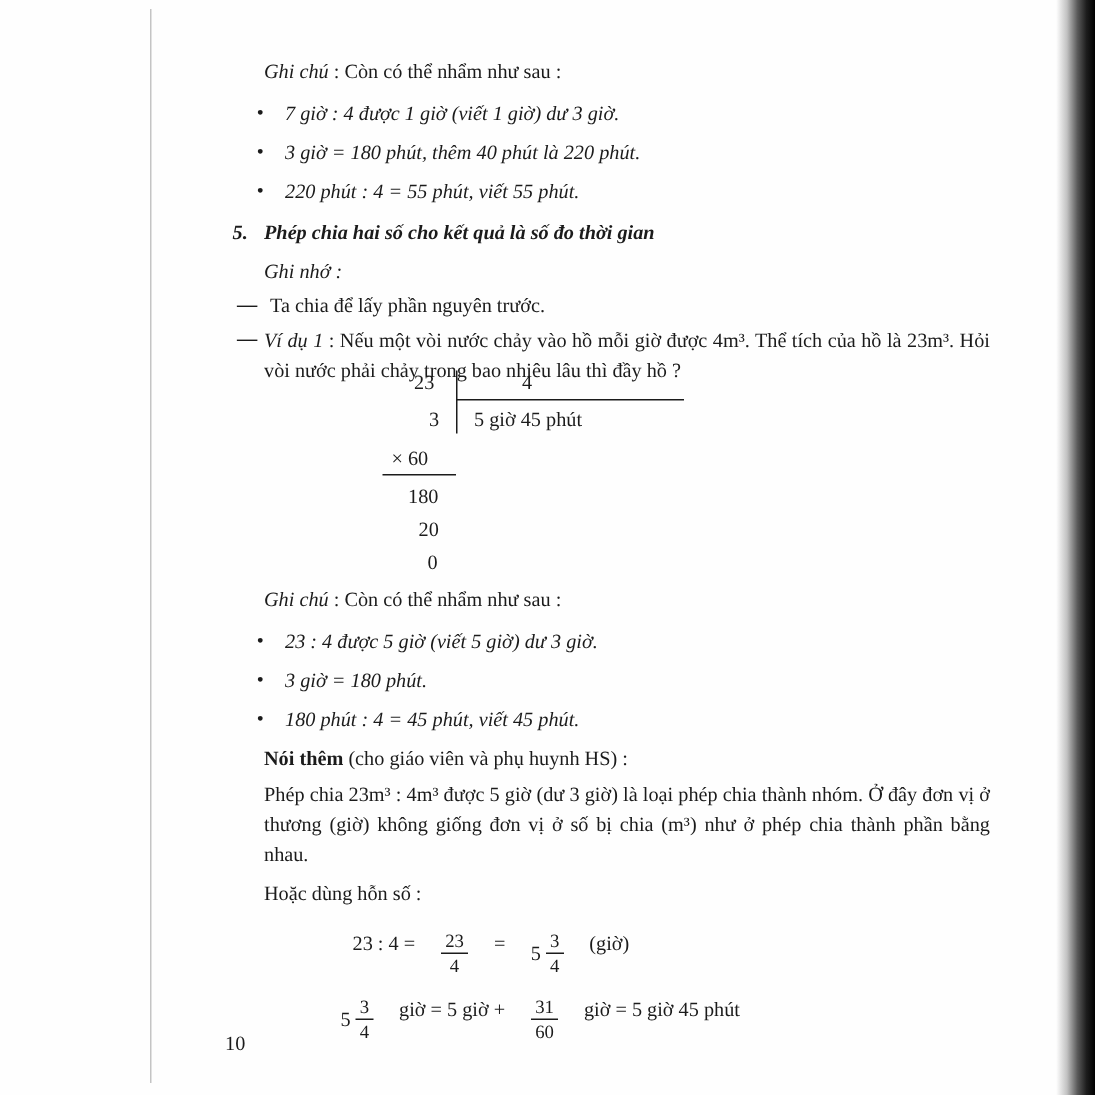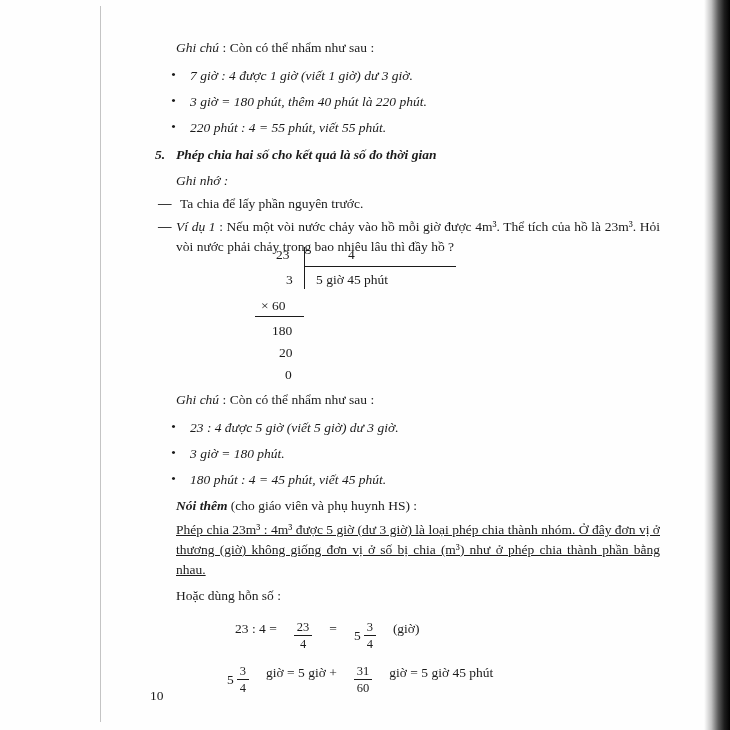--- a/index.html
+++ b/index.html
@@ -8,21 +8,21 @@
     font-family:"Liberation Serif",serif;color:#1b1b1b;font-size:13.5px;line-height:20px;
   }
   .left-rule{position:absolute;left:100px;top:6px;bottom:8px;width:1px;background:#c4c4c4;}
   .right-band{
     position:absolute;top:0;right:0;width:26px;height:730px;
     background:linear-gradient(to right,#ffffff 0%,#c2c2c2 28%,#5a5a5a 55%,#1d1d1d 78%,#000000 100%);
   }
   .content{position:absolute;left:155px;top:36px;width:505px;}
   p{margin:0;}
   .it{font-style:italic;}
-  .bit{font-style:italic;font-weight:bold;}
+  .bit{font-weight:bold;}
   .head{margin-top:2px;padding-left:21px;}
   ul.blist{list-style:none;margin:8px 0 0 0;padding:0;}
   ul.blist li{position:relative;padding-left:35px;margin-bottom:6px;font-style:italic;}
   ul.blist li::before{content:"\2022";position:absolute;left:16px;top:-1px;}
   .section-title{position:relative;padding-left:21px;margin-top:7px;font-weight:bold;font-style:italic;}
   .sec-num{position:absolute;left:0;top:0;}
   .ghi-nho{margin-top:6px;padding-left:21px;}
   .dash-item{position:relative;padding-left:25px;margin-top:3px;}
   .dash-item .dash{position:absolute;left:3px;top:-1px;font-weight:bold;}
   .vidu{margin-top:3px;padding-left:21px;text-align:justify;}
@@ -37,21 +37,21 @@
   .c-mult{left:1px;top:51px;}
   .c-180{left:12px;top:76px;}
   .c-20{left:19px;top:98px;}
   .c-0{left:25px;top:120px;}
   .vline{position:absolute;left:44px;top:2px;width:1.4px;height:42px;background:#1b1b1b;}
   .hline{position:absolute;left:44px;top:21px;width:152px;height:1.4px;background:#1b1b1b;}
   .mline{position:absolute;left:-5px;top:71px;width:49px;height:1.3px;background:#1b1b1b;}
 
   .note2{margin-top:9px;padding-left:21px;}
   .noithem{margin-top:5px;padding-left:21px;}
-  .bigpara{margin-top:4px;padding-left:21px;text-align:justify;text-decoration:underline;}
+  .bigpara{margin-top:4px;padding-left:21px;text-align:justify;}
   .honso-intro{margin-top:6px;padding-left:21px;}
 
   
   .math-row{display:flex;align-items:flex-start;margin-left:80px;margin-top:13px;height:38px;gap:17px;white-space:nowrap;}
   .math-row.second{margin-left:72px;margin-top:6px;}
   .frac{display:inline-flex;flex-direction:column;align-items:center;line-height:16px;font-size:12.5px;}
   .frac .fnum{display:block;padding:0 3px;border-bottom:1.2px solid #1b1b1b;}
   .frac .fden{display:block;padding:0 3px;}
   .mixed{display:inline-flex;align-items:center;gap:3px;}
 

